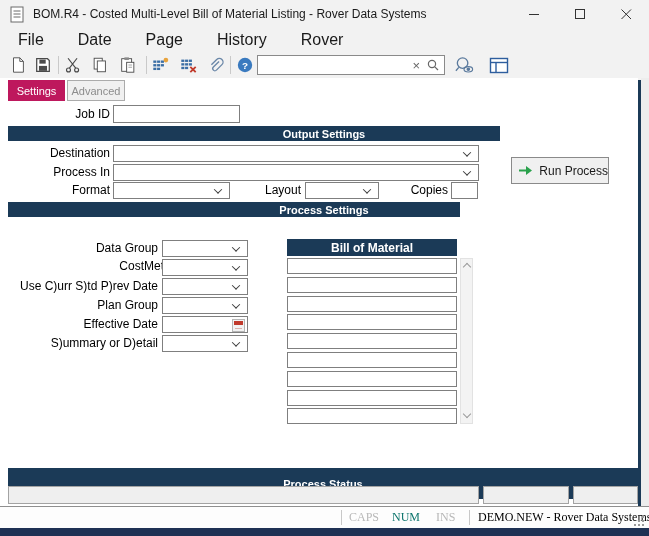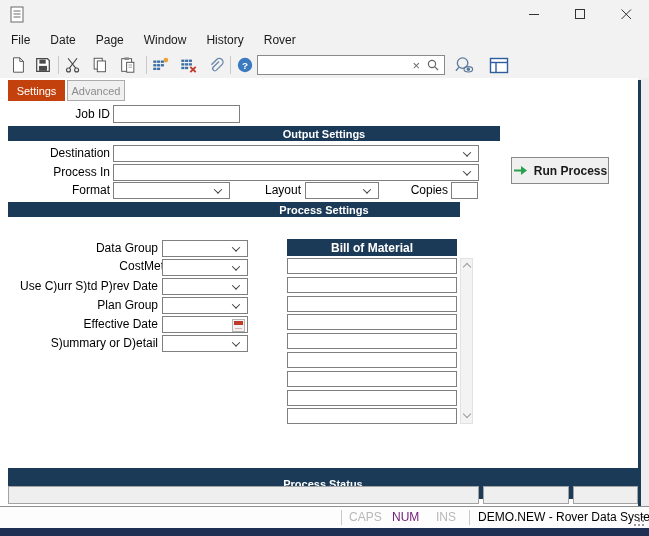--- a/index.html
+++ b/index.html
@@ -8,80 +8,81 @@
   .abs { position:absolute; }
 
   
   .titlebar { top:0; left:0; width:649px; height:28px; background:#f2f2f2; }
   .title-icon { left:10px; top:6px; width:14px; height:17px; }
   .title-text { left:33px; top:0; height:28px; line-height:28px; font-size:12px; color:#1a1a1a; white-space:nowrap; }
   .winbtns { right:0; top:0; height:28px; display:flex; }
   .winbtn { width:46px; height:28px; display:flex; align-items:center; justify-content:center; }
 
   .menubar { top:28px; left:0; width:649px; height:24px; background:#f2f2f2; display:flex; align-items:center; padding-left:1px; }
-  .menu-item { font-size:12px; color:#1a1a1a; padding:0 10px; height:24px; line-height:24px; }
+  .menu-item { font-size:16px; color:#1a1a1a; padding:0 17px; height:24px; line-height:24px; }
 
   .toolbar { top:52px; left:0; width:649px; height:26px; background:#f2f2f2; }
   .tbicon { top:3px; width:20px; height:20px; display:flex; align-items:center; justify-content:center; }
   .tbsep { top:4px; width:1px; height:18px; background:#c9c9c9; }
   .searchbox { left:257px; top:3px; width:188px; height:20px; background:#fff; border:1px solid #8a8a8a; }
   .searchbox input { position:absolute; left:2px; top:0; width:156px; height:18px; border:none; outline:none; font:12px "Liberation Sans",sans-serif; background:transparent; }
   .search-clear { position:absolute; right:24px; top:1px; font-size:13px; color:#666; line-height:17px; }
   .search-mag { position:absolute; right:4px; top:2px; }
 
   
   .tab { top:80px; height:21px; font-size:11px; display:flex; align-items:center; justify-content:center; }
-  .tab-active { left:8px; width:57px; background:#c2410c; color:#fff; }
+  .tab-active { left:8px; width:57px; background:#be185d; color:#fff; }
   .tab-inactive { left:67px; width:58px; background:#f0f0f0; color:#8c8c8c; border:1px solid #ababab; }
 
   
   .content { top:78px; left:0; width:638px; height:428px; background:#fff; }
   .right-sliver { left:641px; top:78px; width:8px; height:428px; background:#ededed; }
   .right-border { left:638px; top:80px; width:3px; height:448px; background:#1b3a57; }
 
   .flabel { font-size:12px; color:#000; text-align:right; white-space:nowrap; }
   .navybar { background:#1b3a57; color:#fff; font-size:11px; }
   .navybar .t { position:absolute; top:0; height:100%; display:flex; align-items:center; justify-content:center;font-weight:bold; }
   input.txt { position:absolute; border:1px solid #7f7f7f; background:#fff; font:12px "Liberation Sans",sans-serif; padding:0 3px; outline:none; }
   .combo { position:absolute; background:#fff; border:1px solid #7f7f7f; display:flex; align-items:center; justify-content:flex-end; padding-right:8px; }
   .chev { display:inline-block; width:6px; height:6px; border-right:1.4px solid #3c3c3c; border-bottom:1.4px solid #3c3c3c; transform:rotate(45deg) translate(-1px,-1px); }
 
-  .runbtn { left:511px; top:157px; width:98px; height:27px; background:#f0f0f0; border:1px solid #8a8a8a; display:flex; align-items:center; justify-content:center; gap:6px; font-size:12px; color:#1a1a1a; cursor:default;font-weight:bold; }
+  .runbtn { left:511px; top:157px; width:98px; height:27px; background:#f0f0f0; border:1px solid #8a8a8a; display:flex; align-items:center; justify-content:flex-end; gap:6px; font-size:12px; color:#1a1a1a; cursor:default; }
 
   .datebtn { position:absolute; right:2px; top:2px; width:13px; height:13px; background:#f2f2f2; border:1px solid #b5b5b5; }
   .datebtn .bar { position:absolute; left:1px; right:1px; top:1px; height:4px; background:#c0392b; }
   .datebtn .line { position:absolute; left:2px; right:2px; bottom:2px; height:1px; background:#d9b0ab; }
 
   .bomrow { position:absolute; left:287px; width:170px; height:16px; border:1px solid #7f7f7f; background:#fff; font:11px "Liberation Sans",sans-serif; padding:0 3px; outline:none; }
   .scrollbar { left:460px; top:258px; width:13px; height:166px; background:#f3f3f3; border:1px solid #e2e2e2; }
   .scr-arrow { position:absolute; left:3px; width:6px; height:6px; border-right:1.3px solid #9a9a9a; border-bottom:1.3px solid #9a9a9a; }
 
   .statusbox { position:absolute; top:486px; height:18px; background:#efefef; border:1px solid #a3a3a3; }
 
   
   .statusbar { top:506px; left:0; width:649px; height:22px; background:#fdfdfd; border-top:1px solid #8f8f8f; font-size:12px; }
   .sb-sep { position:absolute; top:3px; width:1px; height:15px; background:#c8c8c8; }
-  .sb-item { position:absolute; top:0; height:21px; line-height:21px; white-space:nowrap; }
+  .sb-item { position:absolute; top:0; height:21px; line-height:21px; white-space:nowrap;font-family:Liberation Serif, serif; }
   .dim { color:#b8b8b8; }
   .grip { position:absolute; left:634px; top:9px; width:10px; height:10px; }
   .grip i { position:absolute; width:2px; height:2px; background:#9a9a9a;}
   .bottomstrip { top:528px; left:0; width:649px; height:8px; background:#1e3154; }
 </style>
 </head>
 <body>
 
 <div class="abs titlebar">
   <span class="abs title-icon">
     <svg width="14" height="17" viewBox="0 0 14 17">
         <rect x="1" y="1" width="12" height="15" fill="#fff" stroke="#6a6a6a"></rect>
         <line x1="3.5" y1="5" x2="10.5" y2="5" stroke="#6a6a6a"></line>
         <line x1="3.5" y1="8" x2="10.5" y2="8" stroke="#6a6a6a"></line>
         <line x1="3.5" y1="11" x2="10.5" y2="11" stroke="#6a6a6a"></line>
       </svg>
   </span>
+  <span class="abs title-text">BOM.R4 - Costed Multi-Level Bill of Material Listing - Rover Data Systems</span>
   <div class="abs winbtns">
     <div class="winbtn">
         <svg width="11" height="11">
           <line x1="0" y1="5.5" x2="10" y2="5.5" stroke="#333" stroke-width="1"></line>
         </svg>
       </div>
     <div class="winbtn">
         <svg width="11" height="11">
           <rect x="0.5" y="0.5" width="9" height="9" fill="none" stroke="#333" stroke-width="1"></rect>
         </svg>
@@ -92,21 +93,20 @@
           <line x1="10" y1="0.5" x2="0.5" y2="10" stroke="#333"></line>
         </svg>
       </div>
   </div>
 </div>
 
 <div class="abs menubar">
   <span class="menu-item">File</span>
   <span class="menu-item">Date</span>
   <span class="menu-item">Page</span>
-  <span class="menu-item">Window</span>
   <span class="menu-item">History</span>
   <span class="menu-item">Rover</span>
 </div>
 
 <div class="abs toolbar">
   <span class="abs tbicon" style="left:8px">
     <svg width="18" height="18" viewBox="0 0 20 20">
         <path d="M5 2h7l4 4v12H5z" fill="#fff" stroke="#4a4a4a"></path>
         <path d="M12 2v4h4" fill="none" stroke="#4a4a4a"></path>
       </svg>
@@ -317,21 +317,21 @@
 <div class="statusbox" style="left:8px;width:471px"></div>
 <div class="statusbox" style="left:483px;width:86px"></div>
 <div class="statusbox" style="left:573px;width:65px"></div>
 
 <div class="abs right-sliver"></div>
 <div class="abs right-border"></div>
 
 <div class="abs statusbar">
   <span class="sb-sep" style="left:341px"></span>
   <span class="sb-item dim" style="left:349px">CAPS</span>
-  <span class="sb-item" style="left:392px;color:#701a75">NUM</span>
+  <span class="sb-item" style="left:392px;color:#0f766e">NUM</span>
   <span class="sb-item dim" style="left:436px">INS</span>
   <span class="sb-sep" style="left:469px"></span>
   <span class="sb-item" style="left:478px;color:#000">DEMO.NEW - Rover Data Systems</span>
   <span class="grip">
     <i style="left:8px;top:0"></i>
       <i style="left:4px;top:4px"></i>
       <i style="left:8px;top:4px"></i>
       <i style="left:0;top:8px"></i>
       <i style="left:4px;top:8px"></i>
       <i style="left:8px;top:8px"></i>

